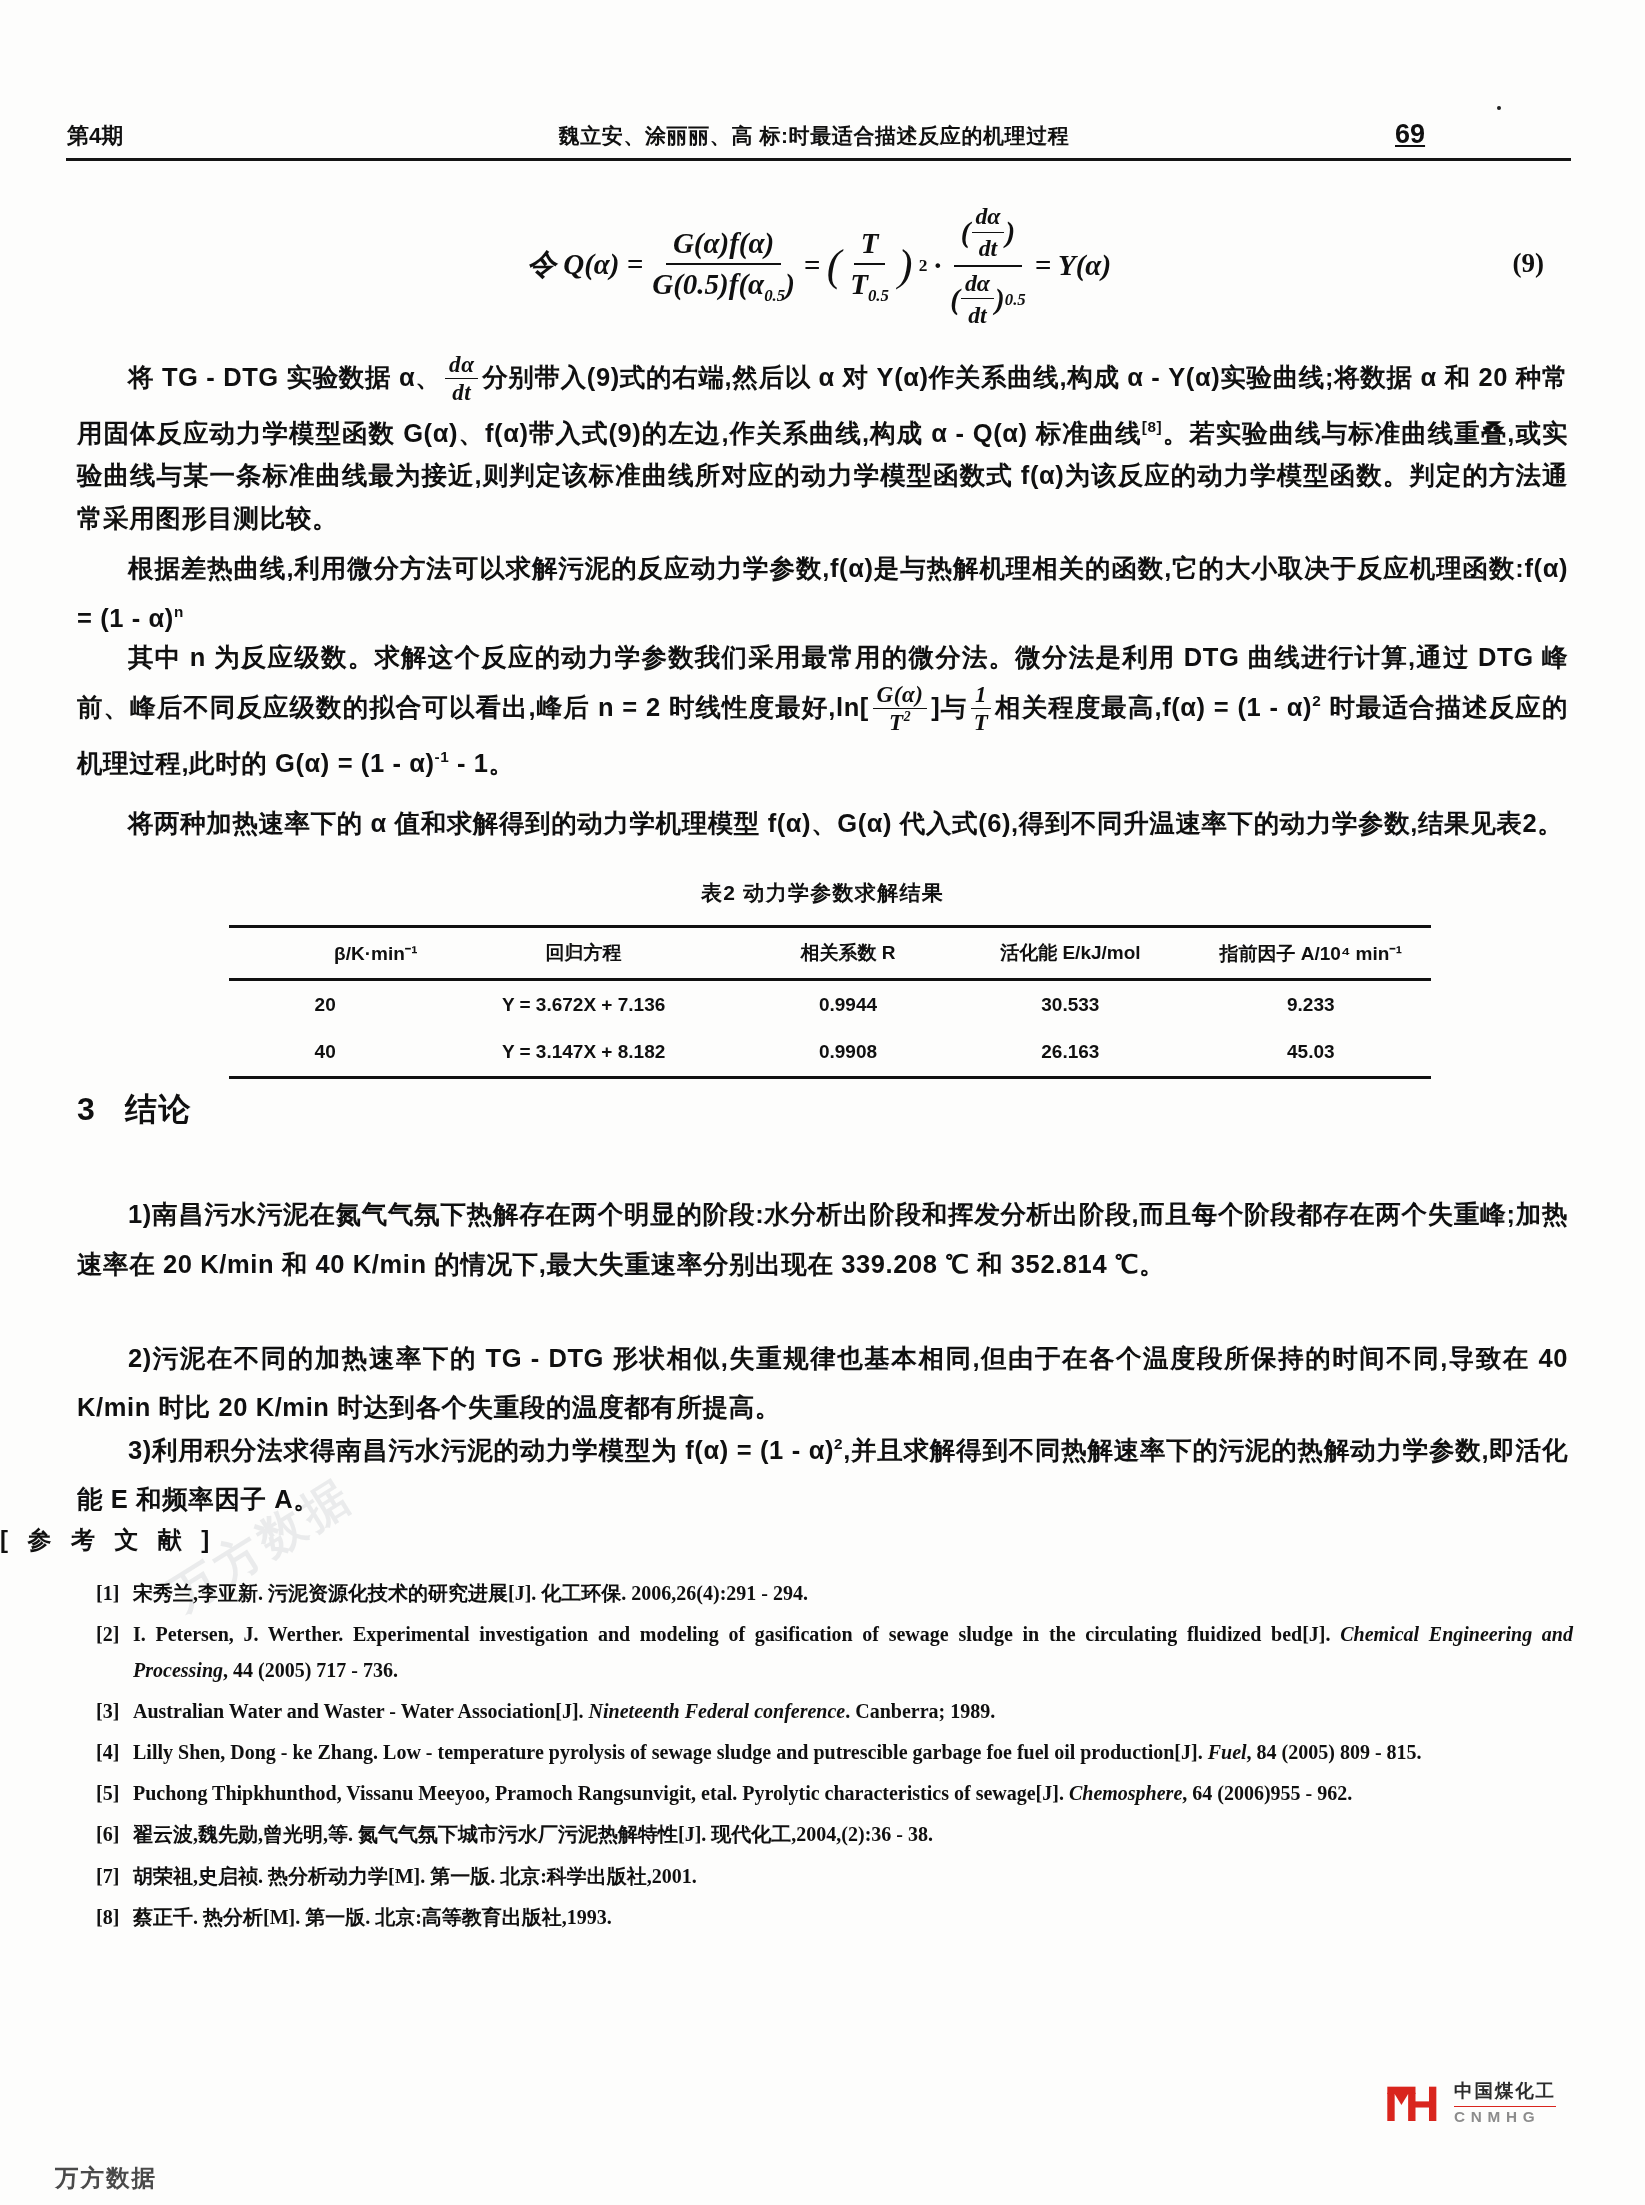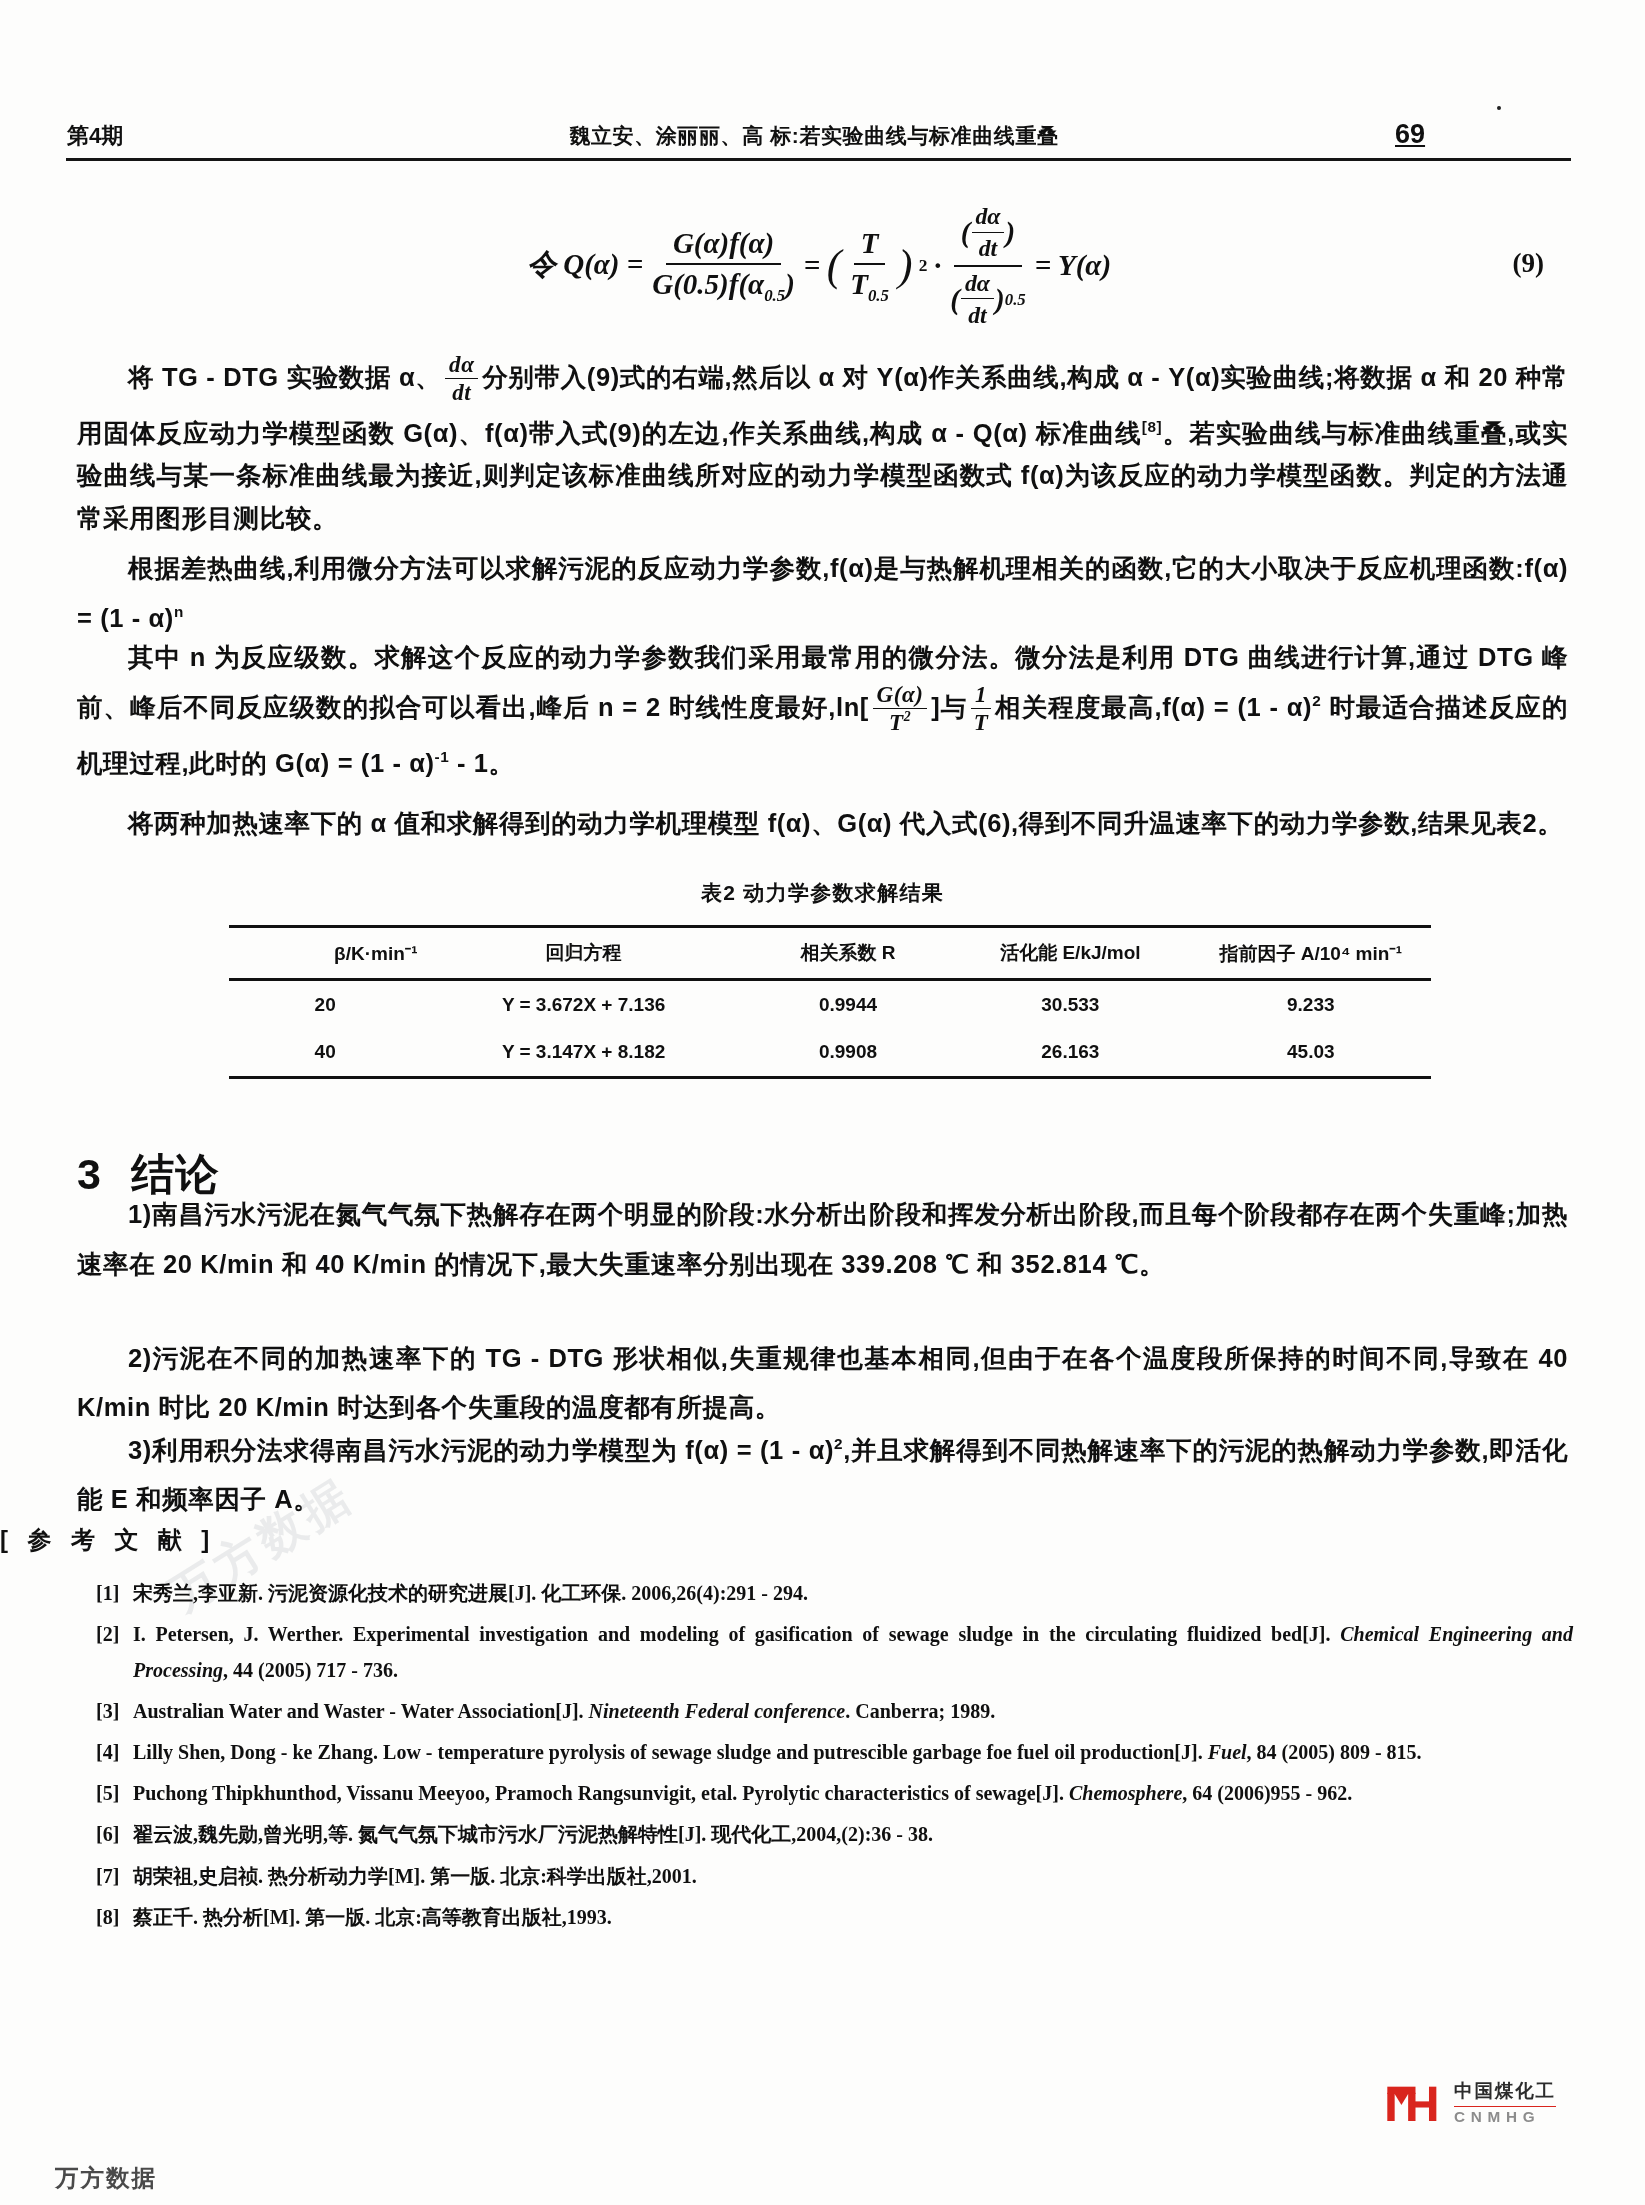--- a/index.html
+++ b/index.html
@@ -66,22 +66,22 @@
   table.kinetics{
     position:absolute;top:925px;left:229px;width:1202px;
     border-collapse:collapse;font-size:19px;font-weight:700;
     border-top:3.2px solid #111;border-bottom:3.2px solid #111;
   }
   table.kinetics th{border-bottom:3.2px solid #111;padding:11.5px 3.8px;font-weight:700;}
   table.kinetics td{padding:12.8px 3.8px;text-align:center;}
   .col1{width:16%;text-align:right;} .col2{width:27%;} .col3{width:17%;} .col4{width:20%;} .col5{width:20%;}
   
   .section-heading{
-    position:absolute;top:1146px;left:77px;
-    font-size:43px;font-weight:800;letter-spacing:1.3px;
+    position:absolute;top:1088px;left:77px;
+    font-size:32px;font-weight:800;letter-spacing:1.3px;
   }
   .section-heading .num{margin-right:29px;}
   .c1{top:1189px;line-height:50px;}
   .c2{top:1334px;line-height:49px;}
   .c3{top:1419px;line-height:49px;}
   
   .ref-header{
     position:absolute;top:1524px;left:0;width:1645px;text-align:left;
     font-size:24px;font-weight:800;letter-spacing:6.4px;
   }
@@ -114,21 +114,21 @@
   .logo-en{font-size:15.3px;color:#8c8c8c;letter-spacing:5.7px;margin-top:1.9px;font-weight:600;}
   .tiny-dot{position:absolute;width:3.8px;height:3.8px;background:#222;border-radius:50%;}
 </style>
 </head>
 <body>
 
 <div class="page">
 
   <div class="page-header">
     <span class="issue">第4期</span>
-    <span class="running-title">魏立安、涂丽丽、高  标:若实验曲线与标准曲线重叠</span>
+    <span class="running-title">魏立安、涂丽丽、高  标:时最适合描述反应的机理过程</span>
     <span class="pageno">69</span>
   </div>
   <div class="header-rule"></div>
   <div class="tiny-dot" style="top:106px;left:1497px;"></div>
 
   <div class="equation-row">
     <div class="eq-body">
       <span>令 Q(α) =</span>
       <span class="frac">
         <span class="num">G(α)f(α)</span>

